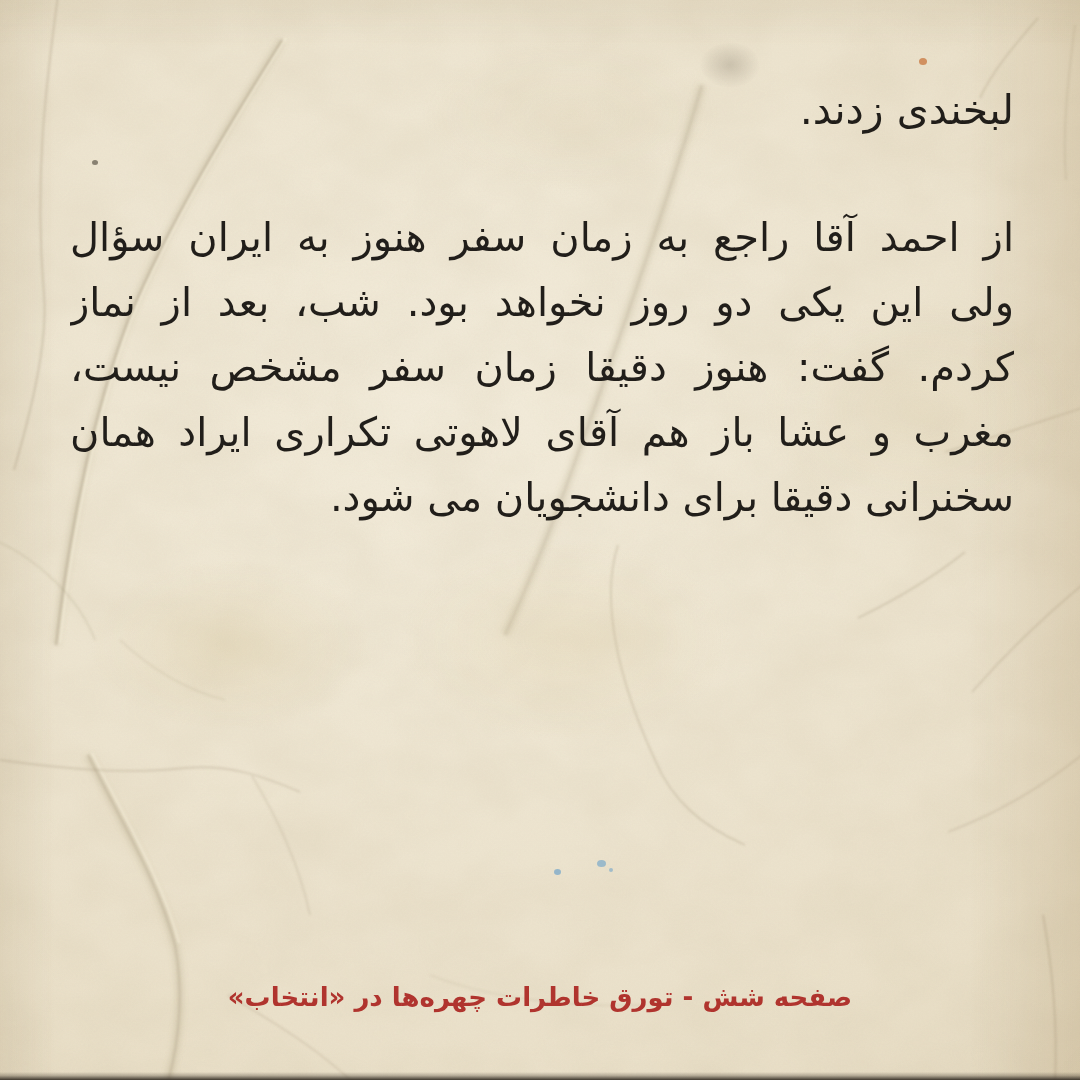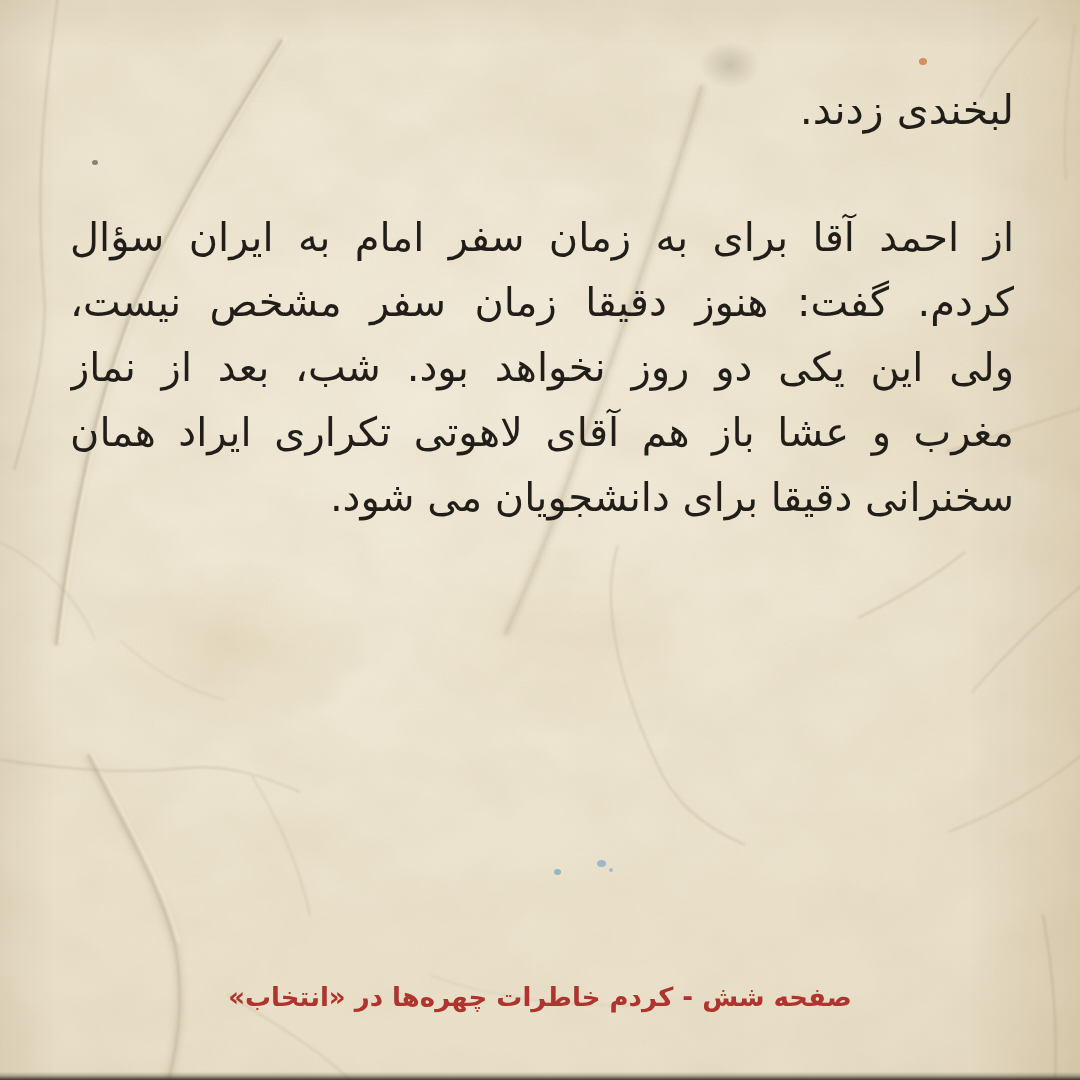--- a/index.html
+++ b/index.html
@@ -171,24 +171,24 @@
   <div class="smudge"></div>
   <div class="speck speck-blue1"></div>
   <div class="speck speck-blue2"></div>
   <div class="speck speck-blue3"></div>
   <div class="speck speck-orange"></div>
   <div class="speck speck-dark"></div>
 
   <main class="content">
     <p class="intro">لبخندی زدند.</p>
     <div class="body-block">
-      <div class="line j">از احمد آقا برای به زمان سفر امام به ایران سؤال</div>
+      <div class="line j">از احمد آقا راجع به زمان سفر هنوز به ایران سؤال</div>
+      <div class="line j">ولی این یکی دو روز نخواهد بود. شب، بعد از نماز</div>
       <div class="line j">کردم. گفت: هنوز دقیقا زمان سفر مشخص نیست،</div>
-      <div class="line j">ولی این یکی دو روز نخواهد بود. شب، بعد از نماز</div>
       <div class="line j">مغرب و عشا باز هم آقای لاهوتی تکراری ایراد همان</div>
       <div class="line last">سخنرانی دقیقا برای دانشجویان می شود.</div>
     </div>
   </main>
 
-  <p class="caption">صفحه شش - کردم خاطرات چهره‌ها در «انتخاب»</p>
+  <p class="caption">صفحه شش - تورق خاطرات چهره‌ها در «انتخاب»</p>
 
   <div class="overlay bottom-edge"></div>
 </div>
 
 </body></html>

